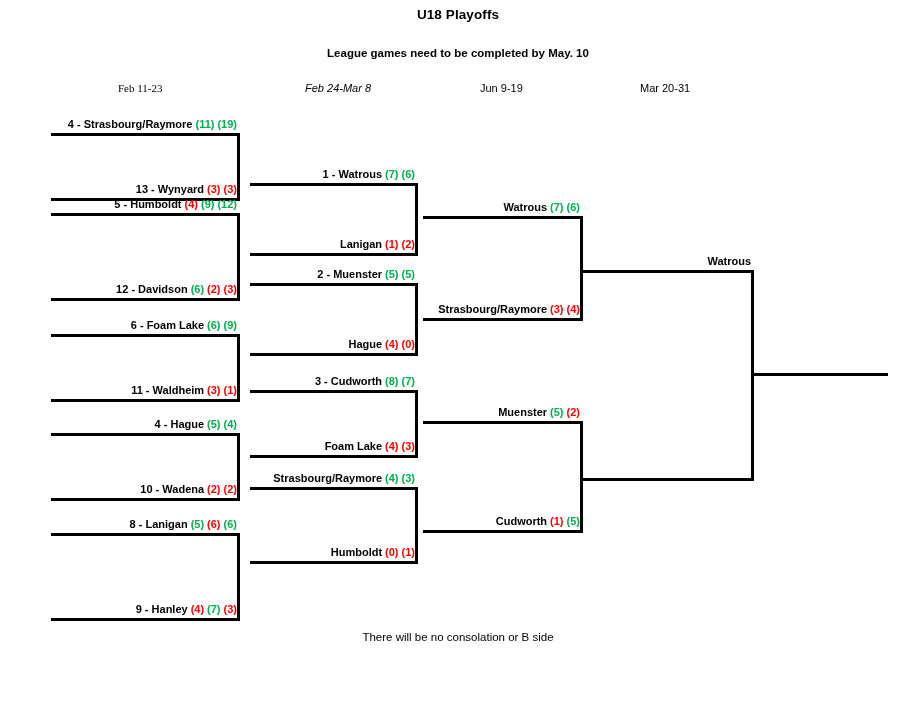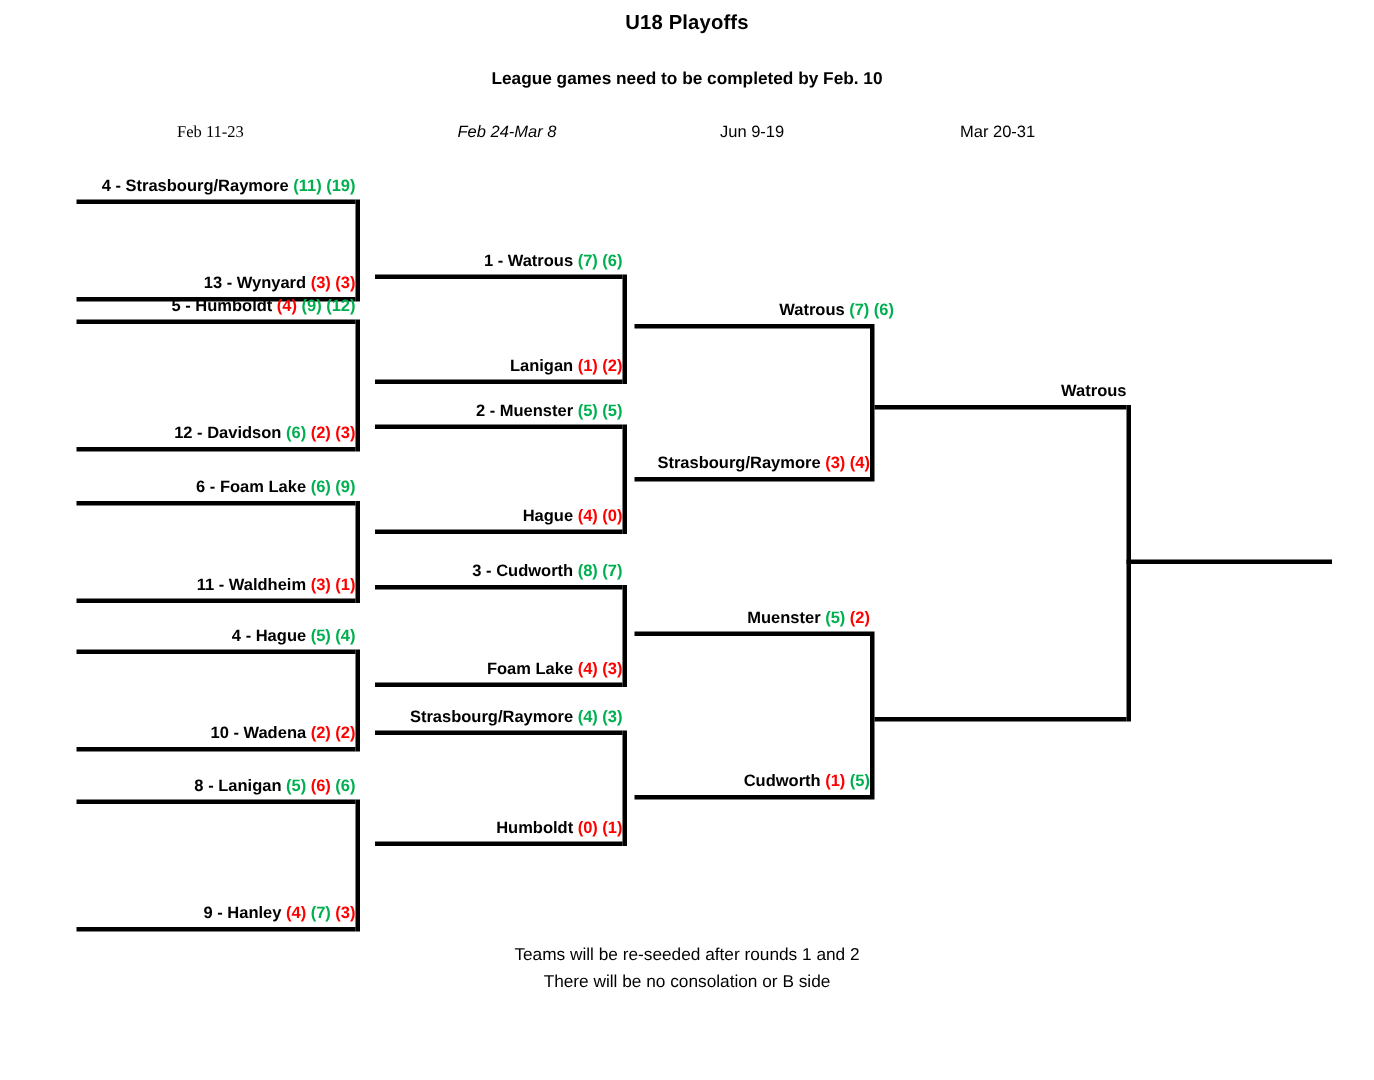--- a/index.html
+++ b/index.html
@@ -49,21 +49,21 @@
   .slot .g{color:#00B050;}
   .slot .r{color:#FF0000;}
   .slot .sp{display:inline-block;width:3px;}
 </style>
 </head>
 <body>
 
 <div id="stage">
 
   <div class="title">U18 Playoffs</div>
-  <div class="subtitle">League games need to be completed by Feb. 10</div>
+  <div class="subtitle">League games need to be completed by May. 10</div>
 
   <div class="round-head" style="left:118px;font-family:Liberation Serif, serif;">Feb 11-23</div>
   <div class="round-head" style="left:305px;font-style:italic;">Feb 24-Mar 8</div>
   <div class="round-head" style="left:480px;">Jun 9-19</div>
   <div class="round-head" style="left:640px;">Mar 20-31</div>
 
   <div id="bracket-layer">
       <div class="hline" style="left: 51px; top: 133px; width: 186px; background: rgb(0, 0, 0);"></div>
       <div class="hline" style="left: 51px; top: 198px; width: 186px; background: rgb(0, 0, 0);"></div>
       <div class="vline" style="left: 237px; top: 133px; height: 68px; background: rgb(0, 0, 0);"></div>
@@ -105,34 +105,33 @@
       <div class="slot" style="left: -5px; width: 420px; top: 374px;"><span class="nm">3 - Cudworth</span><span class="sp"></span><span class="g" style="color: rgb(0, 176, 80);">(8)</span><span class="sp"></span><span class="g" style="color: rgb(0, 176, 80);">(7)</span></div>
       <div class="slot" style="left: -5px; width: 420px; top: 439px;"><span class="nm">Foam Lake</span><span class="sp"></span><span class="r" style="color: rgb(255, 0, 0);">(4)</span><span class="sp"></span><span class="r" style="color: rgb(255, 0, 0);">(3)</span></div>
       <div class="hline" style="left: 250px; top: 487px; width: 165px; background: rgb(0, 0, 0);"></div>
       <div class="hline" style="left: 250px; top: 561px; width: 165px; background: rgb(0, 0, 0);"></div>
       <div class="vline" style="left: 415px; top: 487px; height: 77px; background: rgb(0, 0, 0);"></div>
       <div class="slot" style="left: -5px; width: 420px; top: 471px;"><span class="nm">Strasbourg/Raymore</span><span class="sp"></span><span class="g" style="color: rgb(0, 176, 80);">(4)</span><span class="sp"></span><span class="g" style="color: rgb(0, 176, 80);">(3)</span></div>
       <div class="slot" style="left: -5px; width: 420px; top: 545px;"><span class="nm">Humboldt</span><span class="sp"></span><span class="r" style="color: rgb(255, 0, 0);">(0)</span><span class="sp"></span><span class="r" style="color: rgb(255, 0, 0);">(1)</span></div>
       <div class="hline" style="left: 423px; top: 216px; width: 157px; background: rgb(0, 0, 0);"></div>
       <div class="hline" style="left: 423px; top: 318px; width: 157px; background: rgb(0, 0, 0);"></div>
       <div class="vline" style="left: 580px; top: 216px; height: 105px; background: rgb(0, 0, 0);"></div>
-      <div class="slot" style="left: 176px; width: 420px; top: 200px;"><span class="nm">Watrous</span><span class="sp"></span><span class="g" style="color: rgb(0, 176, 80);">(7)</span><span class="sp"></span><span class="g" style="color: rgb(0, 176, 80);">(6)</span></div>
+      <div class="slot" style="left: 160px; width: 420px; top: 200px;"><span class="nm">Watrous</span><span class="sp"></span><span class="g" style="color: rgb(0, 176, 80);">(7)</span><span class="sp"></span><span class="g" style="color: rgb(0, 176, 80);">(6)</span></div>
       <div class="slot" style="left: 160px; width: 420px; top: 302px;"><span class="nm">Strasbourg/Raymore</span><span class="sp"></span><span class="r" style="color: rgb(255, 0, 0);">(3)</span><span class="sp"></span><span class="r" style="color: rgb(255, 0, 0);">(4)</span></div>
       <div class="hline" style="left: 423px; top: 421px; width: 157px; background: rgb(0, 0, 0);"></div>
       <div class="hline" style="left: 423px; top: 530px; width: 157px; background: rgb(0, 0, 0);"></div>
       <div class="vline" style="left: 580px; top: 421px; height: 112px; background: rgb(0, 0, 0);"></div>
       <div class="slot" style="left: 160px; width: 420px; top: 405px;"><span class="nm">Muenster</span><span class="sp"></span><span class="g" style="color: rgb(0, 176, 80);">(5)</span><span class="sp"></span><span class="r" style="color: rgb(255, 0, 0);">(2)</span></div>
       <div class="slot" style="left: 160px; width: 420px; top: 514px;"><span class="nm">Cudworth</span><span class="sp"></span><span class="r" style="color: rgb(255, 0, 0);">(1)</span><span class="sp"></span><span class="g" style="color: rgb(0, 176, 80);">(5)</span></div>
       <div class="hline" style="left: 583px; top: 270px; width: 168px; background: rgb(0, 0, 0);"></div>
       <div class="hline" style="left: 583px; top: 478px; width: 168px; background: rgb(0, 0, 0);"></div>
       <div class="vline" style="left: 751px; top: 270px; height: 211px; background: rgb(0, 0, 0);"></div>
       <div class="slot" style="left: 331px; width: 420px; top: 254px;"><span class="nm">Watrous</span></div>
       <div class="slot" style="left: 331px; width: 420px; top: 462px;"></div>
       <div class="hline" style="left: 751px; top: 373px; width: 137px; background: rgb(0, 0, 0);"></div>
       <div class="slot" style="left: 468px; width: 420px; top: 357px;"></div>
     </div>
 
   <div class="footnotes">
-    <div>Teams will be re-seeded after rounds 1 and 2</div>
     <div>There will be no consolation or B side</div>
   </div>
 
 </div>
 
 </body></html>

